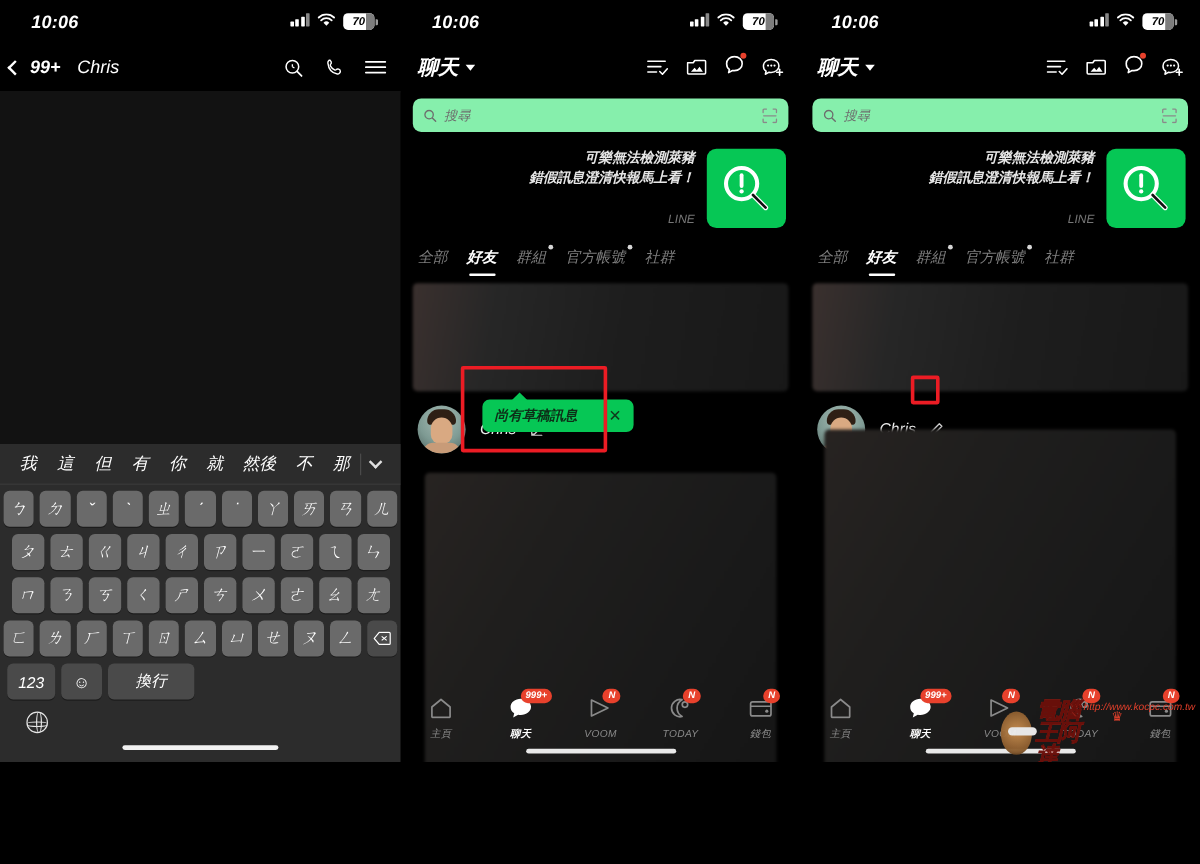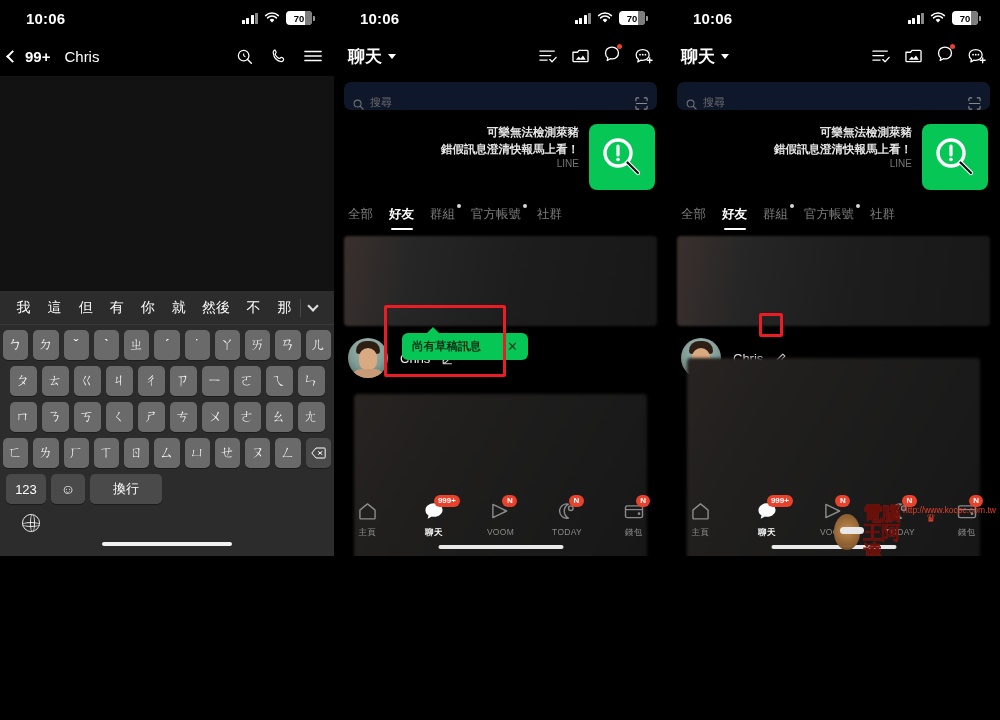--- a/index.html
+++ b/index.html
@@ -4,33 +4,33 @@
 <style>
   * { box-sizing: border-box; margin: 0; padding: 0; }
   html, body {
     width: 1000px; height: 720px;
     background: #000;
     font-family: "Liberation Sans", "DejaVu Sans", sans-serif;
     overflow: hidden;
   }
   .stage { position: relative; width: 1000px; height: 720px; display: flex; }
 
-  .panel { position: relative; height: 556px; background: #000; overflow: hidden; }
+  .panel { position: relative; height: 635px; background: #000; overflow: hidden; font-style: italic; }
   .panel-1 { width: 334px; }
   .panel-2 { width: 333px; }
   .panel-3 { width: 333px; }
 
   
   .statusbar {
     height: 36px; display: flex; align-items: center;
     justify-content: space-between; padding: 0 22px 0 26px;
     color: #fff;
   }
   .sb-time { font-size: 15px; font-weight: 600; letter-spacing: .2px; }
-  .sb-right { display: flex; align-items: center; gap: 6px; }
+  .sb-right { display: flex; gap: 6px; }
   .sig { display: flex; align-items: flex-end; gap: 1.5px; height: 11px; }
   .sig i { display: block; width: 3px; background: #fff; border-radius: .5px; }
   .sig i:nth-child(1){ height: 4px; }
   .sig i:nth-child(2){ height: 6px; }
   .sig i:nth-child(3){ height: 8.5px; }
   .sig i:nth-child(4){ height: 11px; background:#888; }
   .batt {
     position: relative; width: 26px; height: 14px; border-radius: 4px;
     background: #fff; color: #000; font-size: 9.5px; font-weight: 700;
     display: flex; align-items: center; justify-content: center;
@@ -134,32 +134,32 @@
   .list-title { font-size: 17px; font-weight: 700; }
   .tri-down { width:0;height:0;border-left:4px solid transparent;border-right:4px solid transparent;
               border-top:5px solid #fff; margin-left: 6px; }
   .list-nav-icons { margin-left: auto; display: flex; align-items: center; gap: 15px; }
   .icon-dot { position: relative; }
   .icon-dot::after {
     content:""; position:absolute; right:-2px; top:-2px; width:5px;height:5px;border-radius:50%;
     background:#e8412c;
   }
   .searchbar {
-    margin: 6px 10px 0; height: 28px; border-radius: 7px; background: #0f172a;
-    display: flex; align-items: flex-end; padding: 0 9px; gap: 6px;
+    margin: 6px 10px 0; height: 28px; border-radius: 7px; background: #86efac;
+    display: flex; align-items: center; padding: 0 9px; gap: 6px;
   }
   .search-ph { color: #6d6d6d; font-size: 11px; }
   .qr-ico { margin-left: auto; }
 
   .news {
     display: flex; align-items: flex-start; padding: 14px 12px 8px 14px; gap: 10px;
   }
   .news-text { flex: 1; text-align: right; }
   .news-line { color: #e6e6e6; font-size: 11.5px; font-weight: 700; line-height: 1.45; }
-  .news-src { color: #767676; font-size: 10px; margin-top: 1px; }
+  .news-src { color: #767676; font-size: 10px; margin-top: 21px; }
   .news-thumb {
     width: 66px; height: 66px; border-radius: 8px; background: #06c755;
     display: flex; align-items: center; justify-content: center; flex: none;
   }
 
   .tabs { display: flex; align-items: center; gap: 16px; padding: 8px 0 0 14px; }
   .tab { position: relative; color: #7d7d7d; font-size: 12.5px; padding-bottom: 7px; }
   .tab.active { color: #fff; font-weight: 700; }
   .tab.active::after {
     content:""; position:absolute; bottom:0; left:50%; transform:translateX(-50%);

